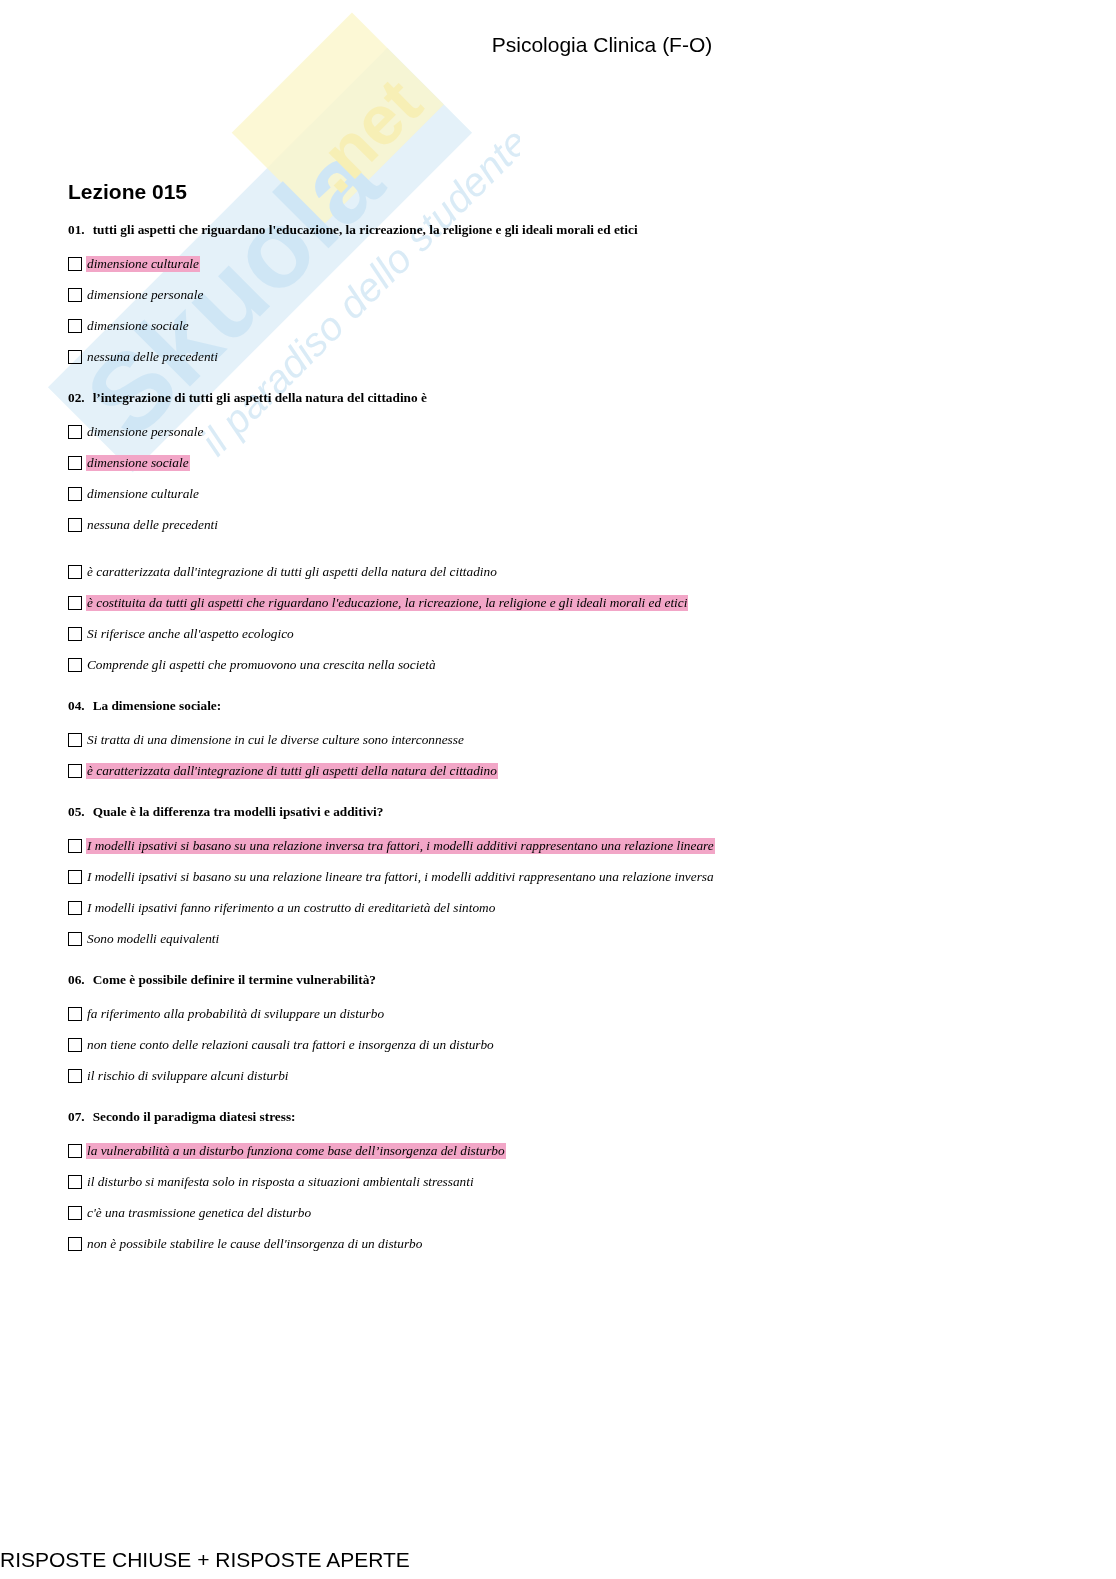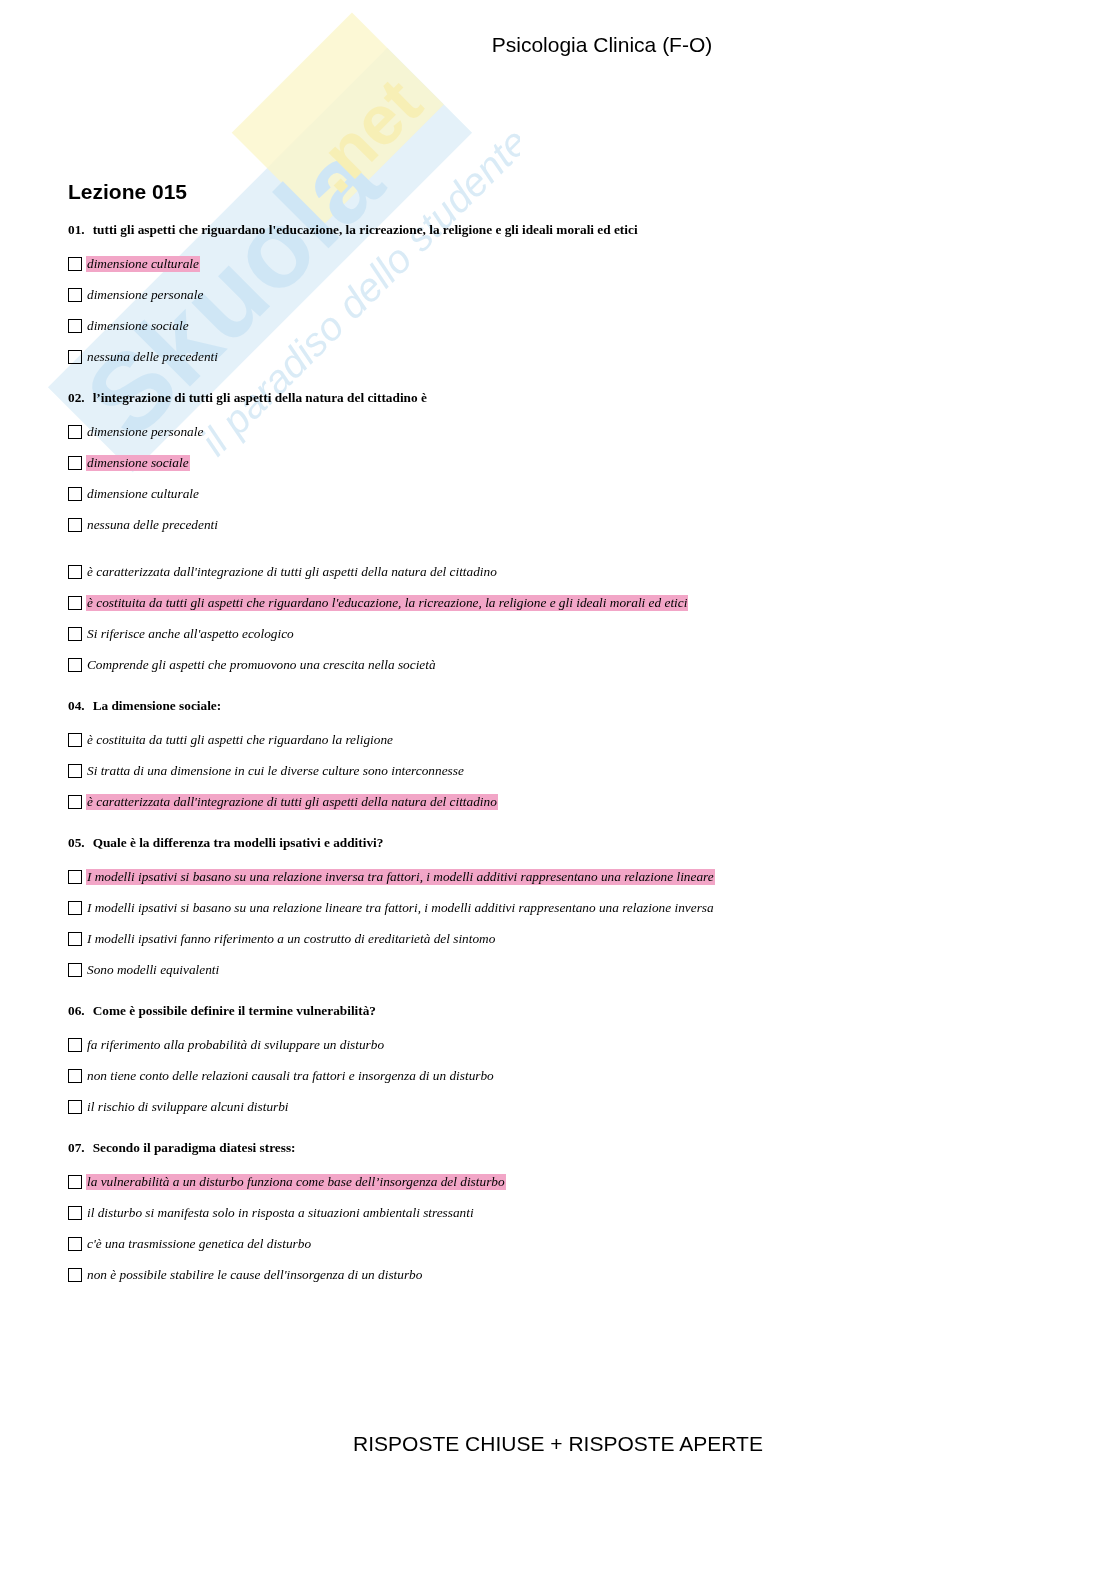--- a/index.html
+++ b/index.html
@@ -68,23 +68,22 @@
     border: 1.5px solid #000;
     box-sizing: border-box;
     margin-right: 4px;
     flex: 0 0 auto;
     background: transparent;
   }
   .opt-text { padding: 0 1px; line-height: 16px; font-style: italic; }
   .opt-text.hl { background: #f2a6c7; }
   .footer {
     position: absolute;
-    top: 1432px;
+    top: 1548px;
     left: 0; width: 1116px;
-    text-align: center;
     font-family: "Liberation Sans", sans-serif;
     font-size: 21px;
     z-index: 2;
   }
 </style>
 </head>
 <body>
 
 <svg class="watermark" viewBox="0 0 520 520" xmlns="http://www.w3.org/2000/svg">
   <g transform="rotate(-45 260 260)" opacity="0.55">
@@ -156,24 +155,20 @@
         </div>
         <div class="option">
           <span class="checkbox"></span>
           <span class="opt-text">Comprende gli aspetti che promuovono una crescita nella società</span>
         </div>
       </div>
       <div class="question">
         <div class="q-text"><span class="q-num">04.</span><span>La dimensione sociale:</span></div>
         <div class="option">
           <span class="checkbox"></span>
-          <span class="opt-text">è costituita da tutti gli aspetti che riguardano la religione</span>
-        </div>
-        <div class="option">
-          <span class="checkbox"></span>
           <span class="opt-text">Si tratta di una dimensione in cui le diverse culture sono interconnesse</span>
         </div>
         <div class="option">
           <span class="checkbox"></span>
           <span class="opt-text hl">è caratterizzata dall'integrazione di tutti gli aspetti della natura del cittadino</span>
         </div>
       </div>
       <div class="question">
         <div class="q-text"><span class="q-num">05.</span><span>Quale è la differenza tra modelli ipsativi e additivi?</span></div>
         <div class="option">

